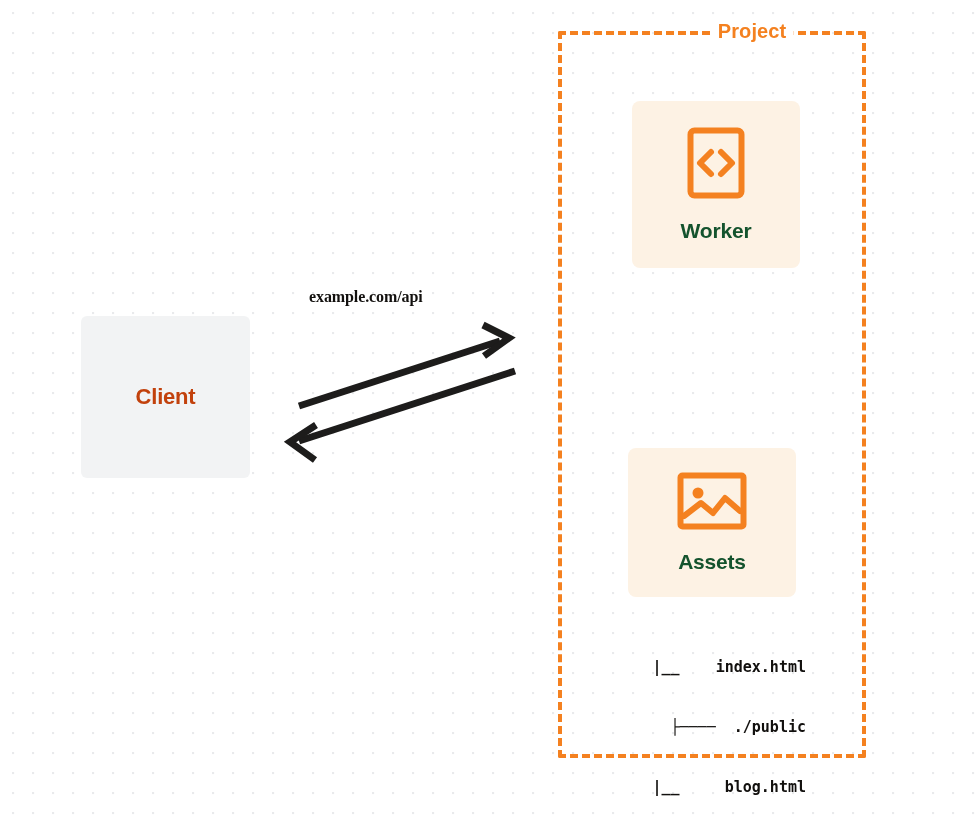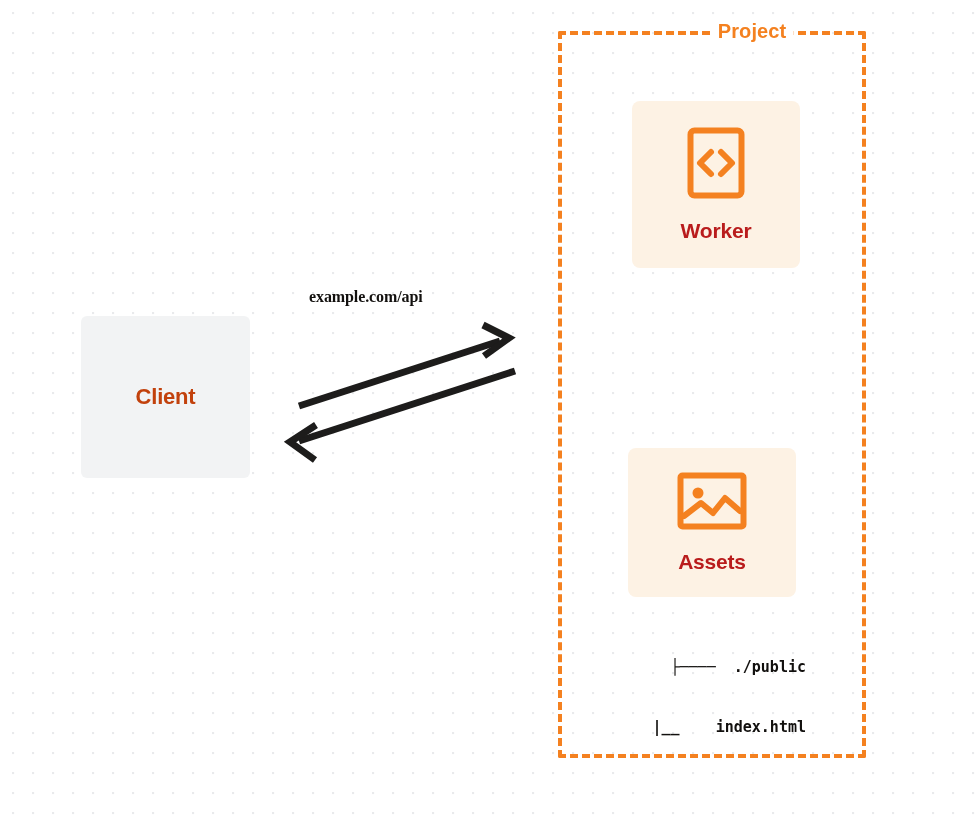--- a/index.html
+++ b/index.html
@@ -115,21 +115,21 @@
     width: 168px;
     height: 149px;
   }
   .service-icon {
     display: block;
     margin-bottom: 16px;
   }
   .service-label {
     font-size: 21px;
     font-weight: 700;
-    color: #b91c1c;
+    color: #14532d;
     letter-spacing: -0.2px;
   }
 
   
   #file-tree {
     position: absolute;
     left: 601px;
     top: 617px;
     width: 205px;
     font-family: "DejaVu Sans Mono", monospace;
@@ -191,18 +191,19 @@
       <svg width="70" height="58" viewBox="0 0 70 58" xmlns="http://www.w3.org/2000/svg">
         <rect x="3.5" y="3.5" width="63" height="51" rx="2" ry="2" fill="none" stroke="#f48120" stroke-width="6"></rect>
         <circle cx="21" cy="21" r="5.5" fill="#f48120"></circle>
         <polyline points="7,44 24,31 36,41 48,26 63,39" fill="none" stroke="#f48120" stroke-width="6" stroke-linecap="round" stroke-linejoin="round"></polyline>
       </svg>
     </span>
     <span class="service-label">Assets</span>
   </div>
 
   <div id="file-tree">
+    <span class="tree-row">   |__    index.html</span>
     <span class="tree-row root-row">├────  ./public</span>
-    <span class="tree-row">   |__    index.html</span>
+    <span class="tree-row">   |__     blog.html</span>
     
   </div>
 
 </div>
 
 </body></html>

